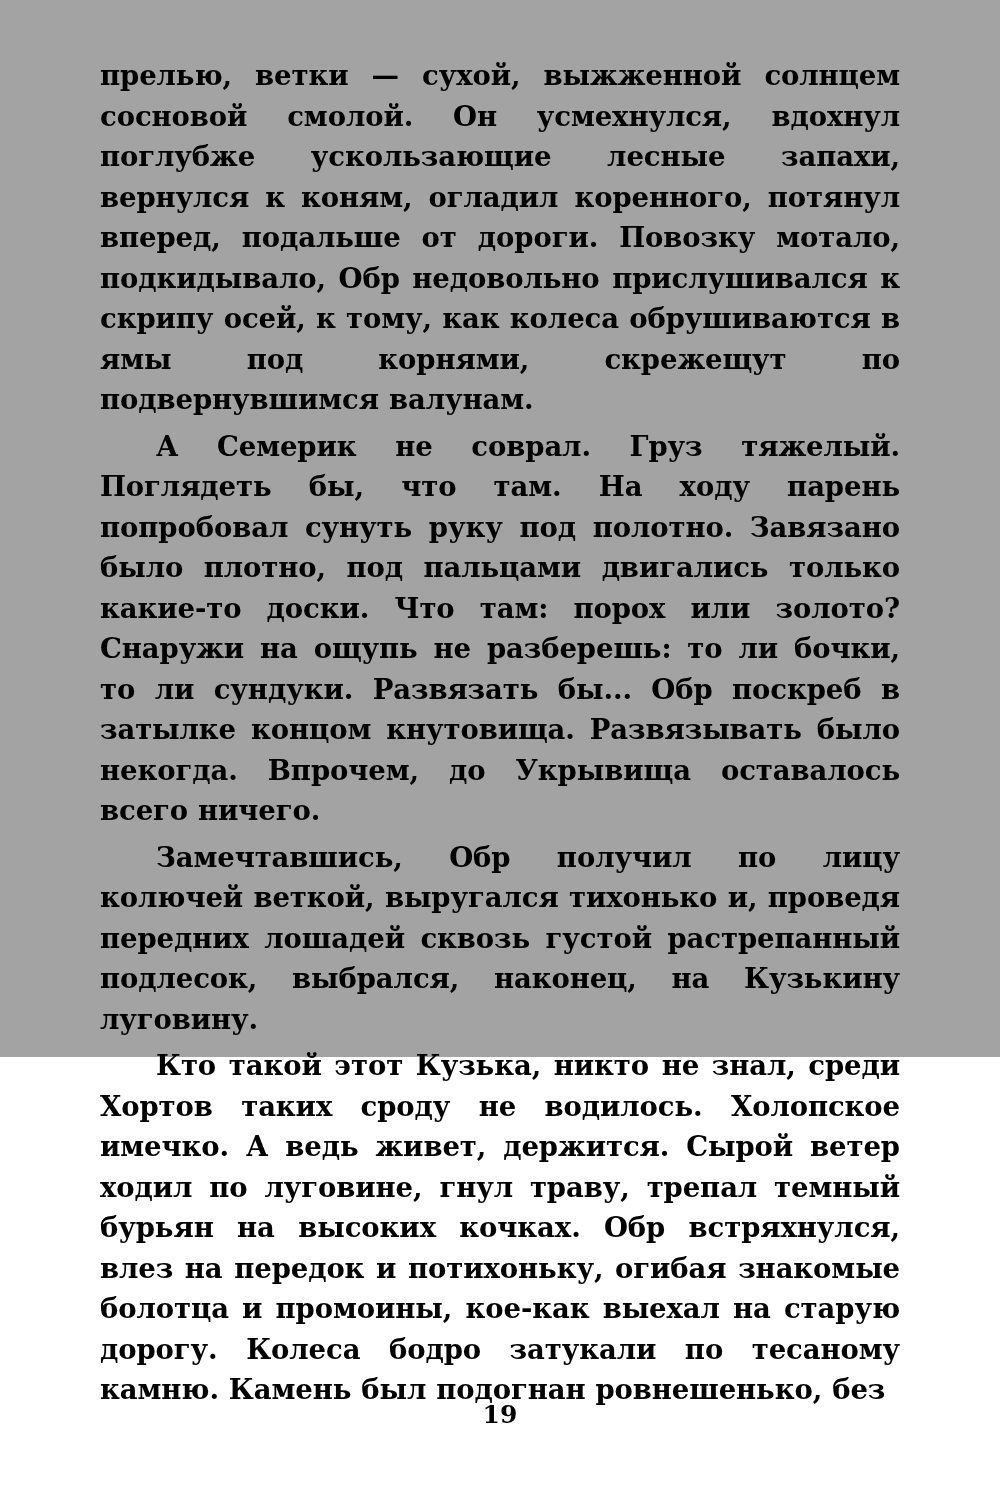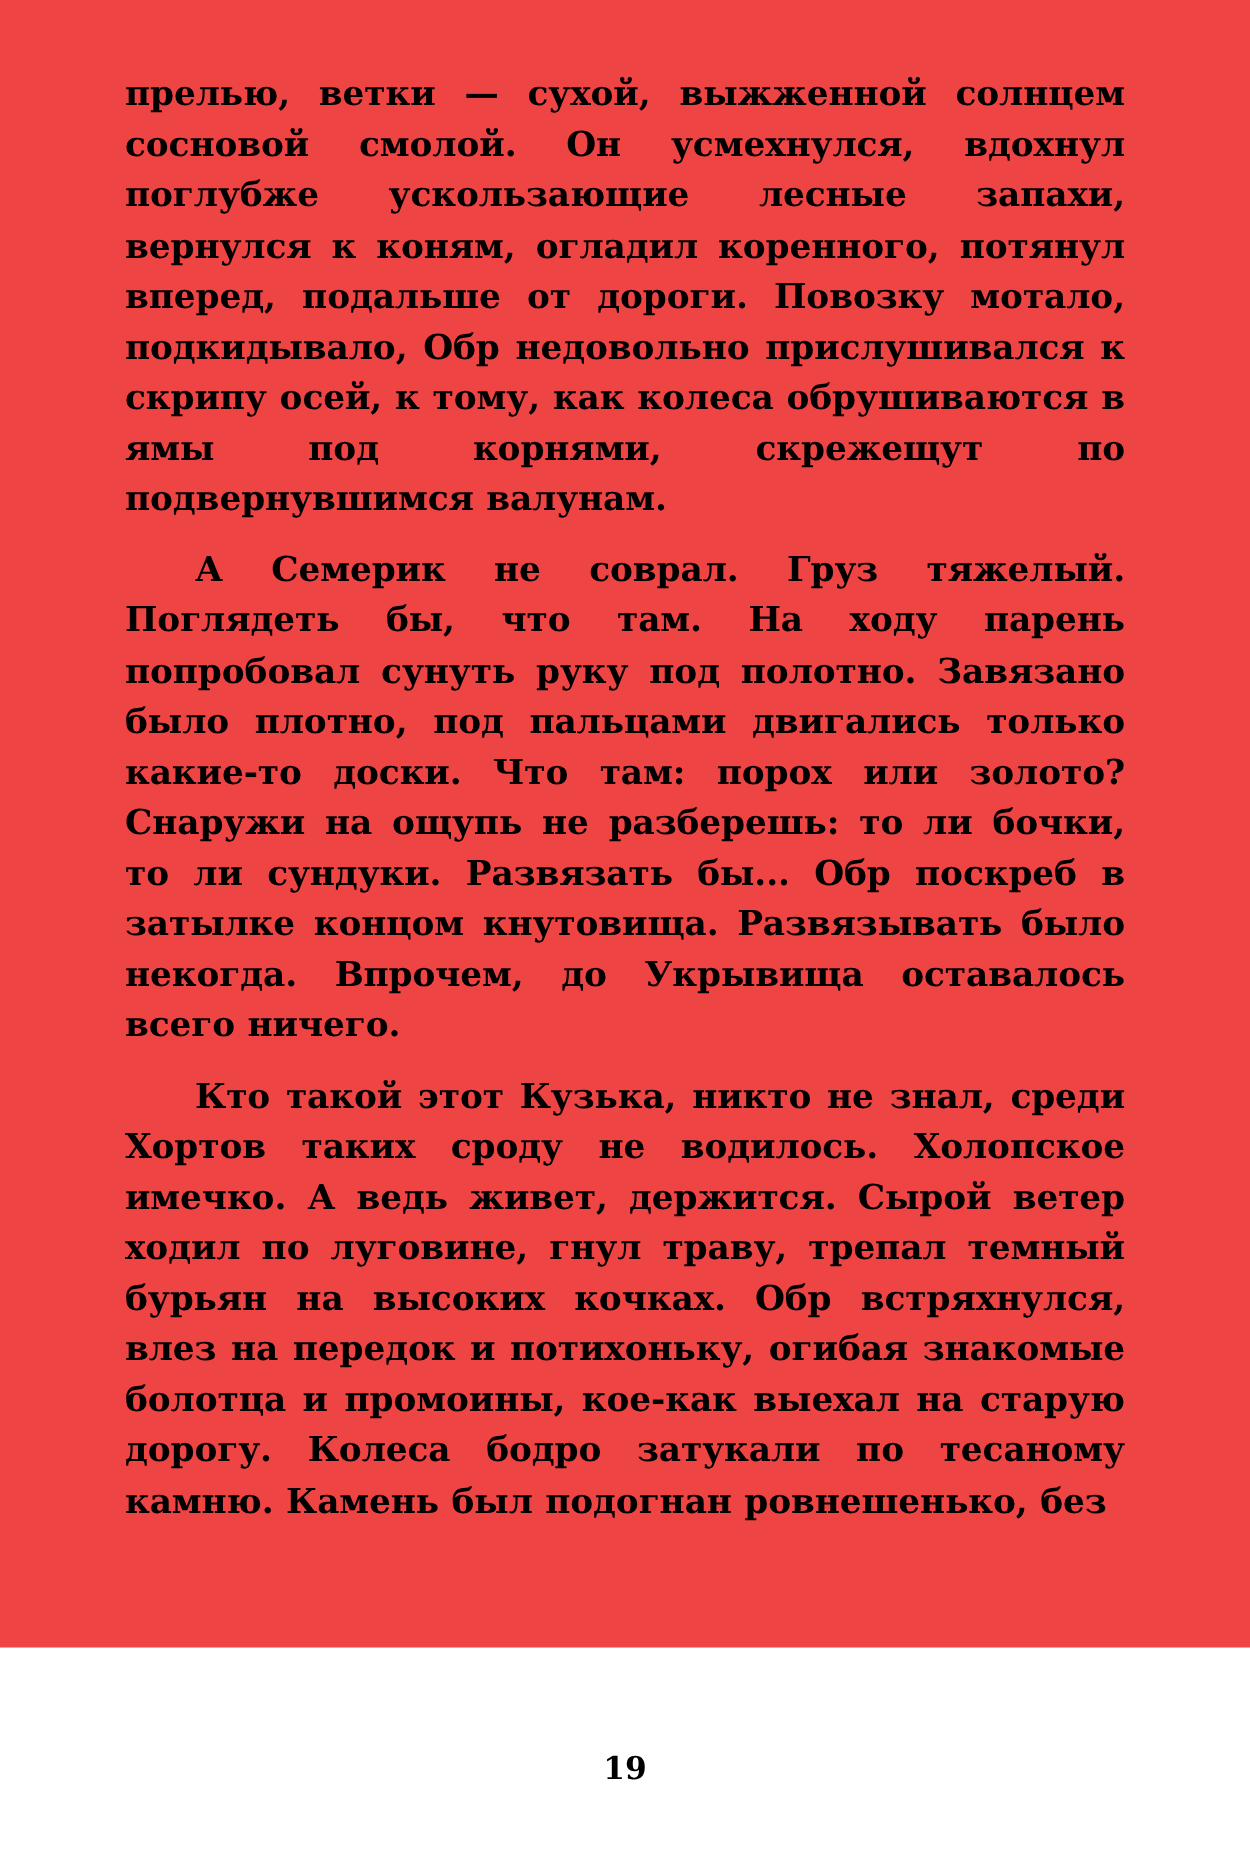--- a/index.html
+++ b/index.html
@@ -13,22 +13,22 @@
     font-family: "DejaVu Serif", serif;
     color: #000000;
     position: relative;
     overflow: hidden;
   }
   .page {
     position: absolute;
     left: 0;
     top: 0;
     width: 1000px;
-    height: 1318px;
-    background: #ef4444;
+    height: 1057px;
+    background: #a3a3a3;
   }
   .text-column {
     position: absolute;
     left: 100px;
     top: 55px;
     width: 800px;
   }
   .para {
     margin: 0 0 0 0;
     font-family: "DejaVu Serif", serif;
@@ -40,37 +40,38 @@
     color: #000000;
     letter-spacing: -0.1px;
     word-spacing: 0.5px;
     -webkit-hyphens: none;
     hyphens: none;
   }
   .para.indent {
     text-indent: 56px;
   }
   .para + .para {
-    margin-top: 16px;
+    margin-top: 6px;
   }
   .page-number {
     position: absolute;
     left: 0;
     top: 1400px;
     width: 1000px;
     text-align: center;
     font-family: "DejaVu Serif", serif;
     font-weight: 700;
     font-size: 25px;
     color: #000000;
   }
 </style>
 </head>
 <body>
 
 <div class="page">
   <div class="text-column">
     <p class="para">прелью, ветки — сухой, выжженной солнцем сосновой смолой. Он усмехнулся, вдохнул поглубже ускользающие лесные запахи, вернулся к коням, огладил коренного, потянул вперед, подальше от дороги. Повозку мотало, подкидывало, Обр недовольно прислушивался к скрипу осей, к тому, как колеса обрушиваются в ямы под корнями, скрежещут по подвернувшимся валунам.</p>
     <p class="para indent">А Семерик не соврал. Груз тяжелый. Поглядеть бы, что там. На ходу парень попробовал сунуть руку под полотно. Завязано было плотно, под пальцами двигались только какие-то доски. Что там: порох или золото? Снаружи на ощупь не разберешь: то ли бочки, то ли сундуки. Развязать бы... Обр поскреб в затылке концом кнутовища. Развязывать было некогда. Впрочем, до Укрывища оставалось всего ничего.</p>
+    <p class="para indent">Замечтавшись, Обр получил по лицу колючей веткой, выругался тихонько и, проведя передних лошадей сквозь густой растрепанный подлесок, выбрался, наконец, на Кузькину луговину.</p>
     <p class="para indent">Кто такой этот Кузька, никто не знал, среди Хортов таких сроду не водилось. Холопское имечко. А ведь живет, держится. Сырой ветер ходил по луговине, гнул траву, трепал темный бурьян на высоких кочках. Обр встряхнулся, влез на передок и потихоньку, огибая знакомые болотца и промоины, кое-как выехал на старую дорогу. Колеса бодро затукали по тесаному камню. Камень был подогнан ровнешенько, без</p>
   </div>
   <div class="page-number">19</div>
 </div>
 
 </body></html>

